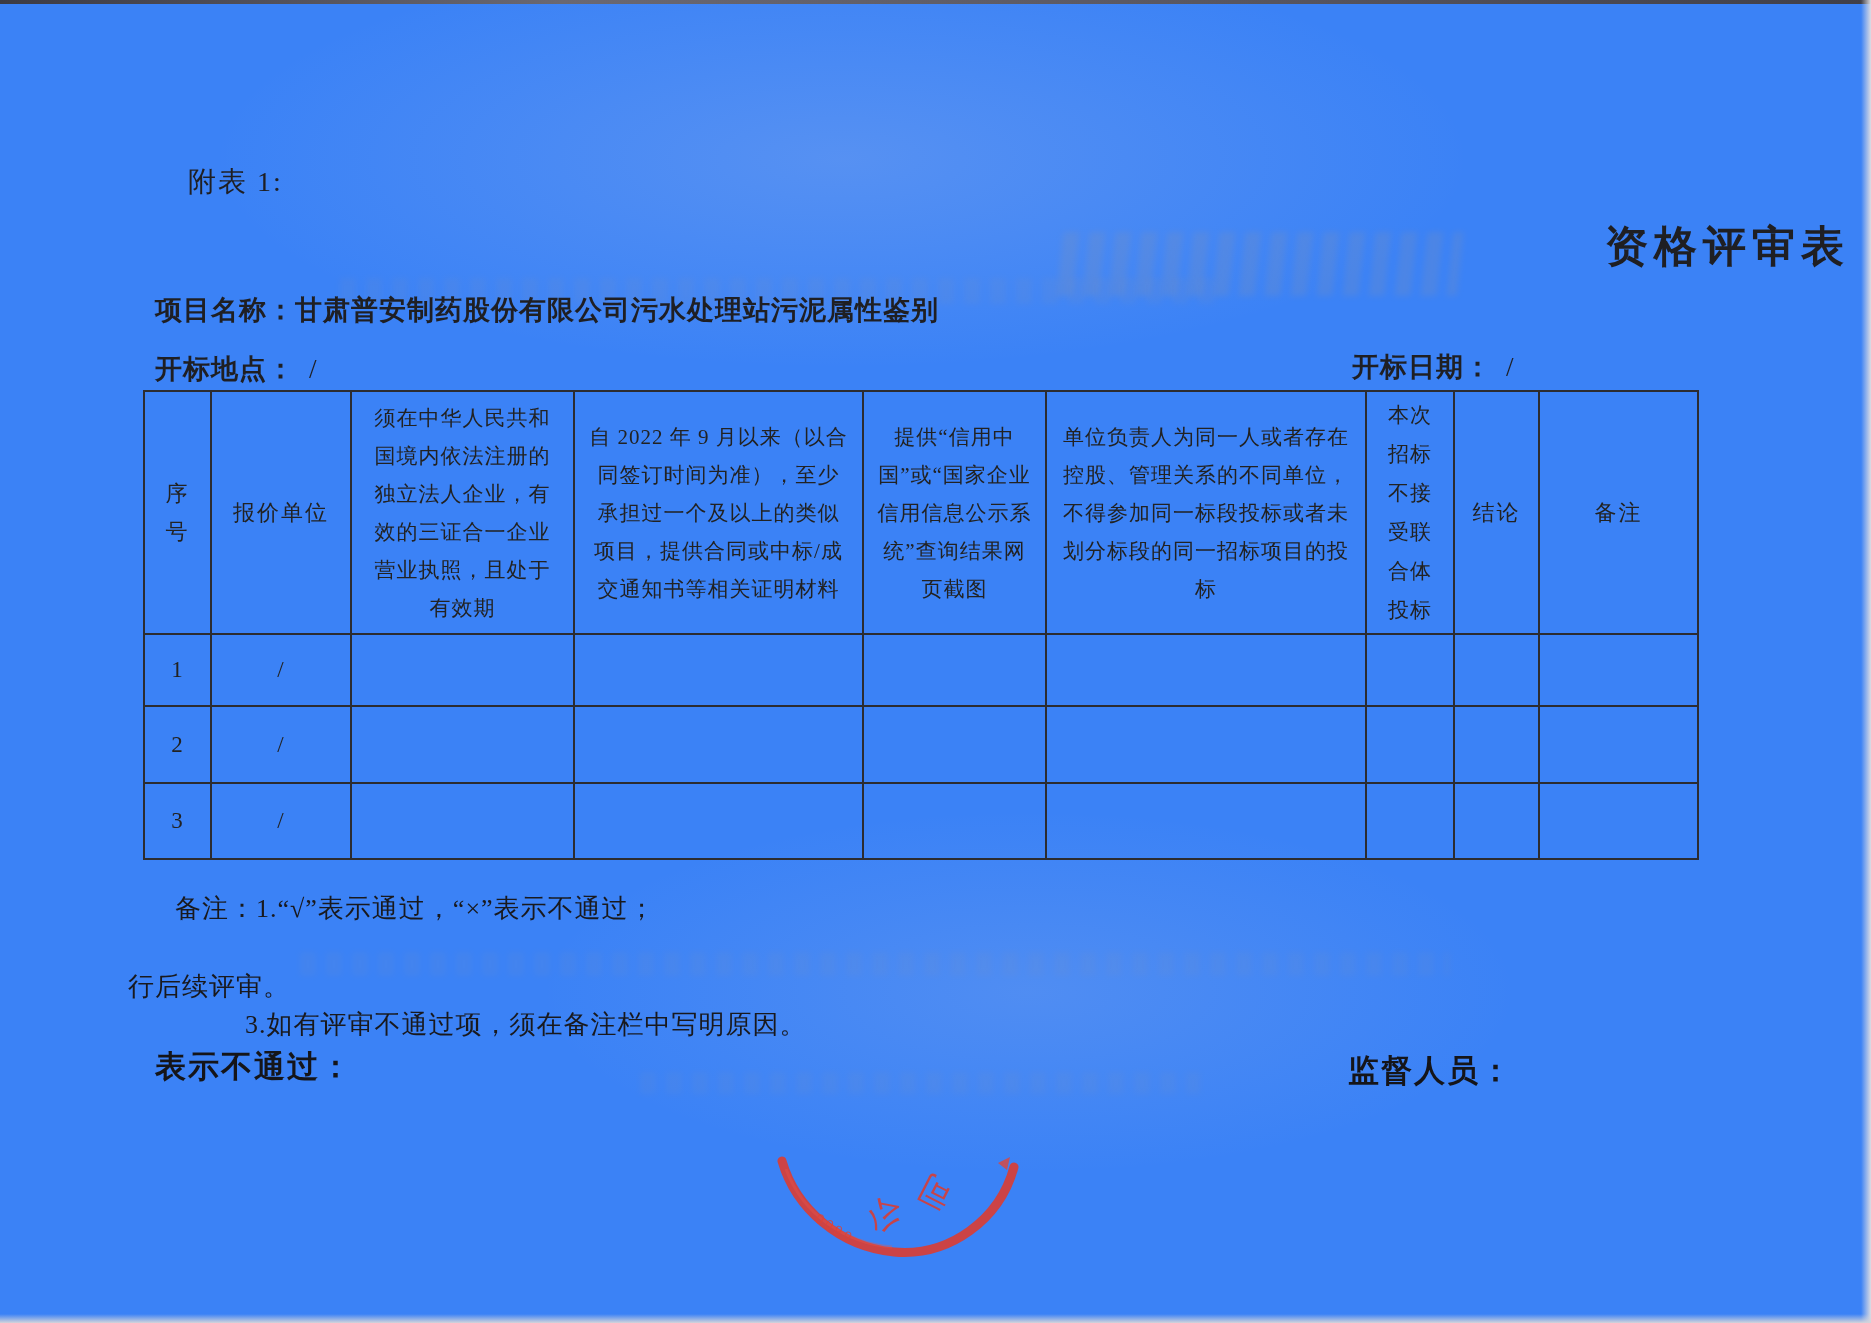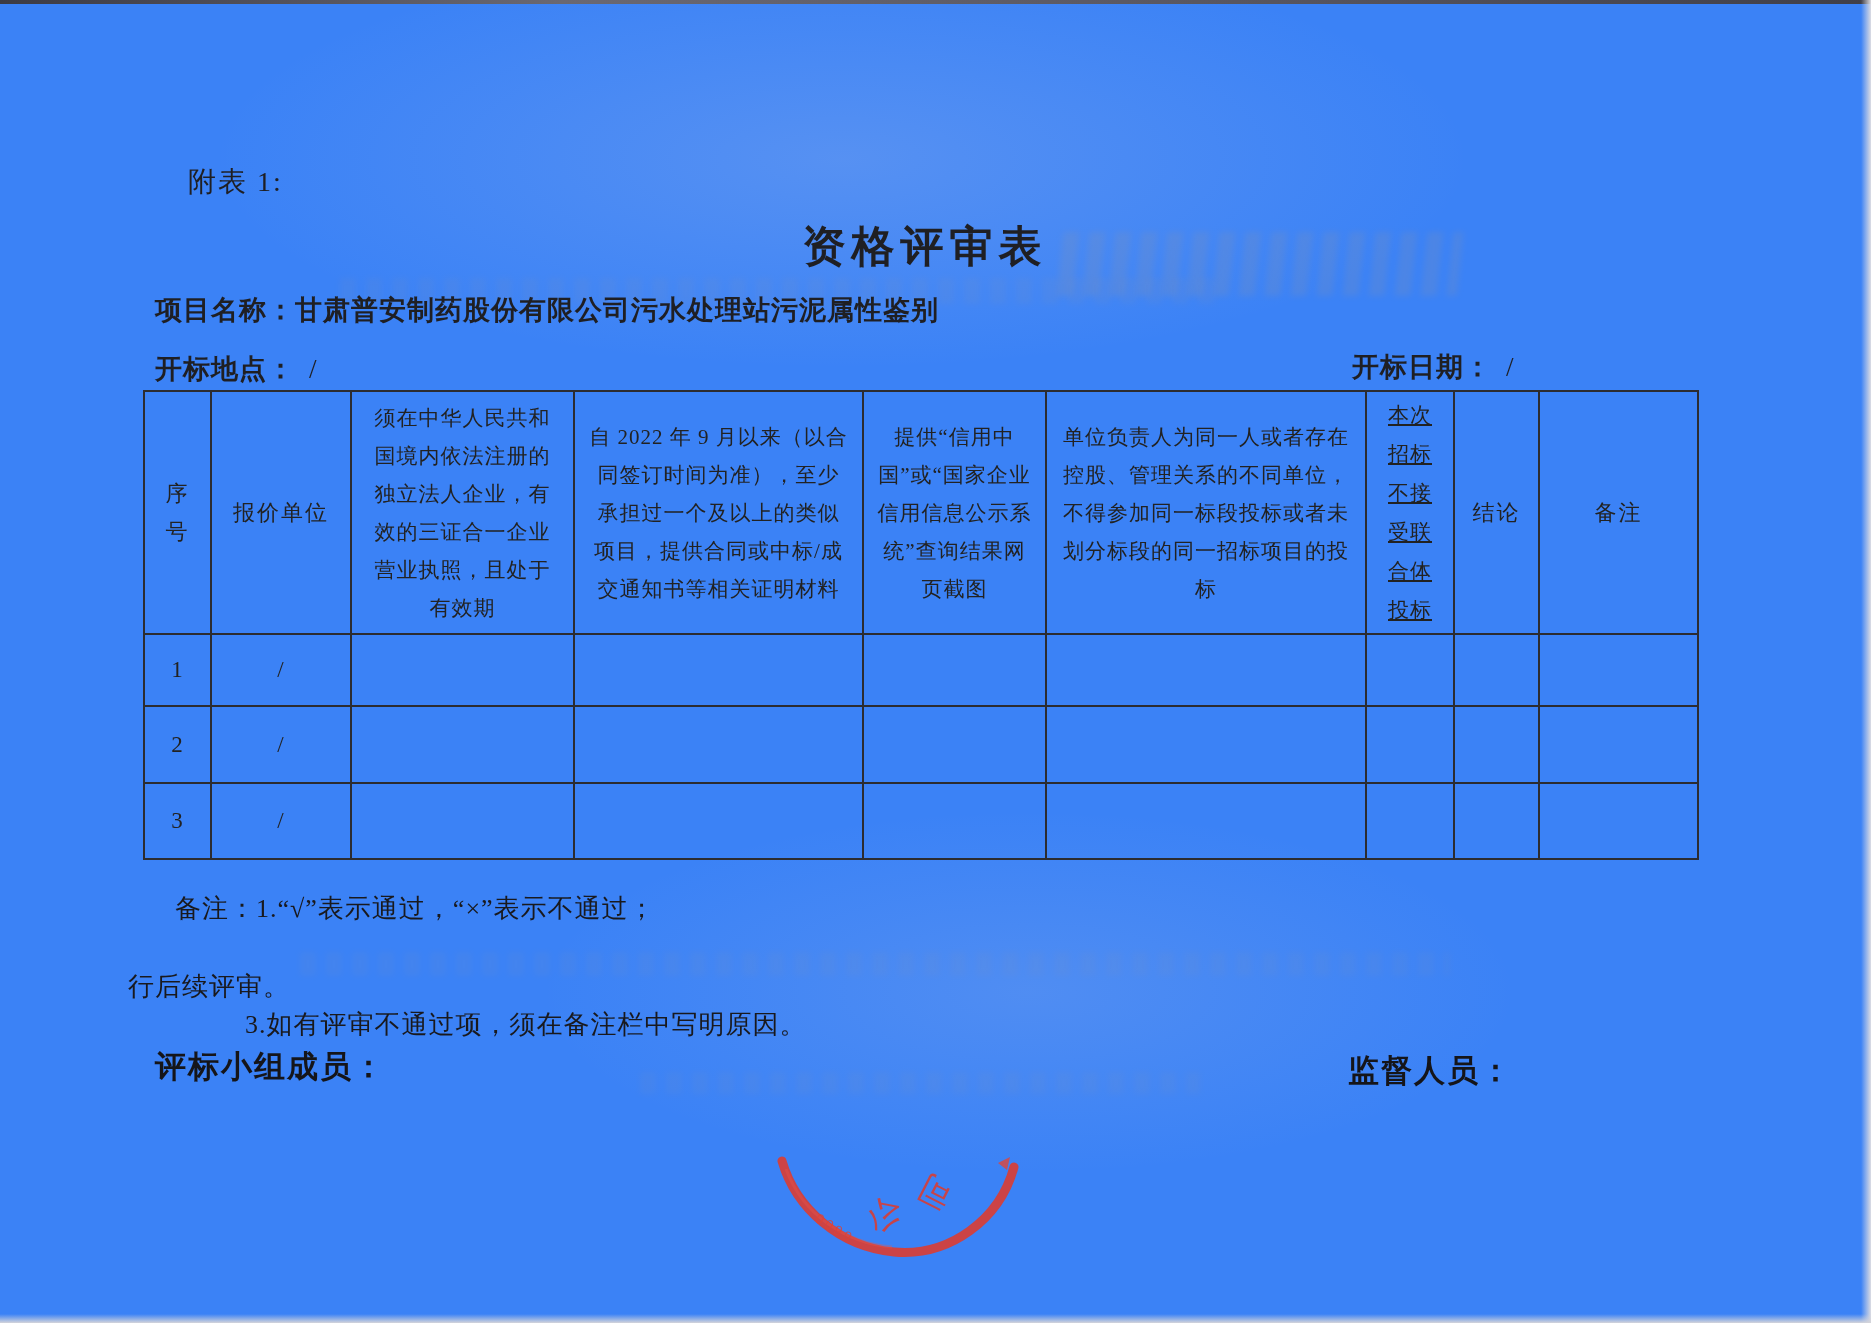--- a/index.html
+++ b/index.html
@@ -24,21 +24,21 @@
       radial-gradient(ellipse 700px 260px at 55% 75%, rgba(205,208,222,.14), transparent 70%);}
   
   .ghost{position:absolute;filter:blur(3px);opacity:.14;pointer-events:none;
     background:repeating-linear-gradient(90deg,#8f93a6 0 16px,transparent 16px 26px);}
   .ghost.g1{left:1060px;top:232px;width:400px;height:64px;opacity:.20;transform:skewX(-6deg);}
   .ghost.g2{left:340px;top:278px;width:880px;height:26px;opacity:.10;}
   .ghost.g3{left:300px;top:952px;width:1150px;height:24px;opacity:.09;}
   .ghost.g4{left:640px;top:1072px;width:560px;height:22px;opacity:.09;}
 
   .attachment{position:absolute;left:188px;top:163px;font-size:28px;letter-spacing:2px;}
-  .doc-title{position:absolute;left:0;top:218px;width:1850px;text-align:center;
+  .doc-title{position:absolute;left:0;top:218px;width:1850px;text-align:right;
     font-family:"Liberation Sans","DejaVu Sans",sans-serif;
     font-weight:bold;font-size:43px;letter-spacing:6px;}
   .meta-line{position:absolute;font-size:27px;font-family:"Liberation Sans","DejaVu Sans",sans-serif;font-weight:bold;letter-spacing:1px;}
   .meta-line .value{font-family:"Liberation Serif","DejaVu Serif",serif;font-weight:normal;margin-left:14px;}
   .project{left:155px;top:292px;}
   .place{left:155px;top:351px;}
   .date{left:1352px;top:349px;}
 
   table.review{
     position:absolute;left:143px;top:390px;
@@ -49,21 +49,21 @@
     border:2px solid #2c2c30;
     text-align:center;vertical-align:middle;
     font-weight:normal;
     font-size:21px;line-height:38px;
     letter-spacing:1px;
     padding:4px 12px;
     word-break:break-all;
     color:#222;
   }
   table.review th.small-col{font-size:22px;letter-spacing:2px;}
-  table.review th.vert{padding:0 20px;line-height:39px;text-decoration:underline;}
+  table.review th.vert{padding:0 20px;line-height:39px;}
   table.review td.body-cell{font-size:23px;}
   tr.hdr{height:243px;}
   tr.r1{height:72px;} tr.r2{height:77px;} tr.r3{height:76px;}
 
   .notes{position:absolute;font-size:26px;letter-spacing:1px;white-space:nowrap;color:#19191d;}
   .n1{left:175px;top:891px;}
   .n2{left:245px;top:930px;}
   .n2c{left:128px;top:969px;}
   .n3{left:245px;top:1007px;font-family:Liberation Serif, serif;}
 
@@ -164,21 +164,21 @@
     </tr>
   </tbody>
     </table>
 
   <div class="notes n1">
     <span>备注：</span><span>1.“√”表示通过，“×”表示不通过；</span>
   </div>
   <div class="notes n2c">行后续评审。</div>
   <div class="notes n3">3.如有评审不通过项，须在备注栏中写明原因。</div>
 
-  <div class="sign-label team">评标小组成员：</div>
+  <div class="sign-label team">表示不通过：</div>
   <div class="sign-label supervisor">监督人员：</div>
 
   <svg class="stamp" viewBox="0 0 280 150">
     <path d="M20,26 C34,74 78,112 132,117 C188,122 238,84 252,32" fill="none" stroke="#e03a2c" stroke-width="9" stroke-linecap="round" opacity="0.88"></path>
     <path d="M24,34 C40,78 82,108 130,112" fill="none" stroke="#e8574a" stroke-width="3" opacity="0.35"></path>
     <text x="52" y="86" transform="rotate(32 52 86)" font-size="14" fill="#df4234" opacity="0.8" font-family="Liberation Sans, sans-serif" letter-spacing="3">0099</text>
     <text x="118" y="96" transform="rotate(199 128 84)" font-size="34" fill="#df3a2c" opacity="0.85" font-family="Liberation Serif, serif">公</text>
     <text x="168" y="72" transform="rotate(207 178 60)" font-size="34" fill="#df3a2c" opacity="0.85" font-family="Liberation Serif, serif">司</text>
     <path d="M236,28 l12,-6 l-3,13 z" fill="#e0453a" opacity="0.8"></path>
   </svg>

